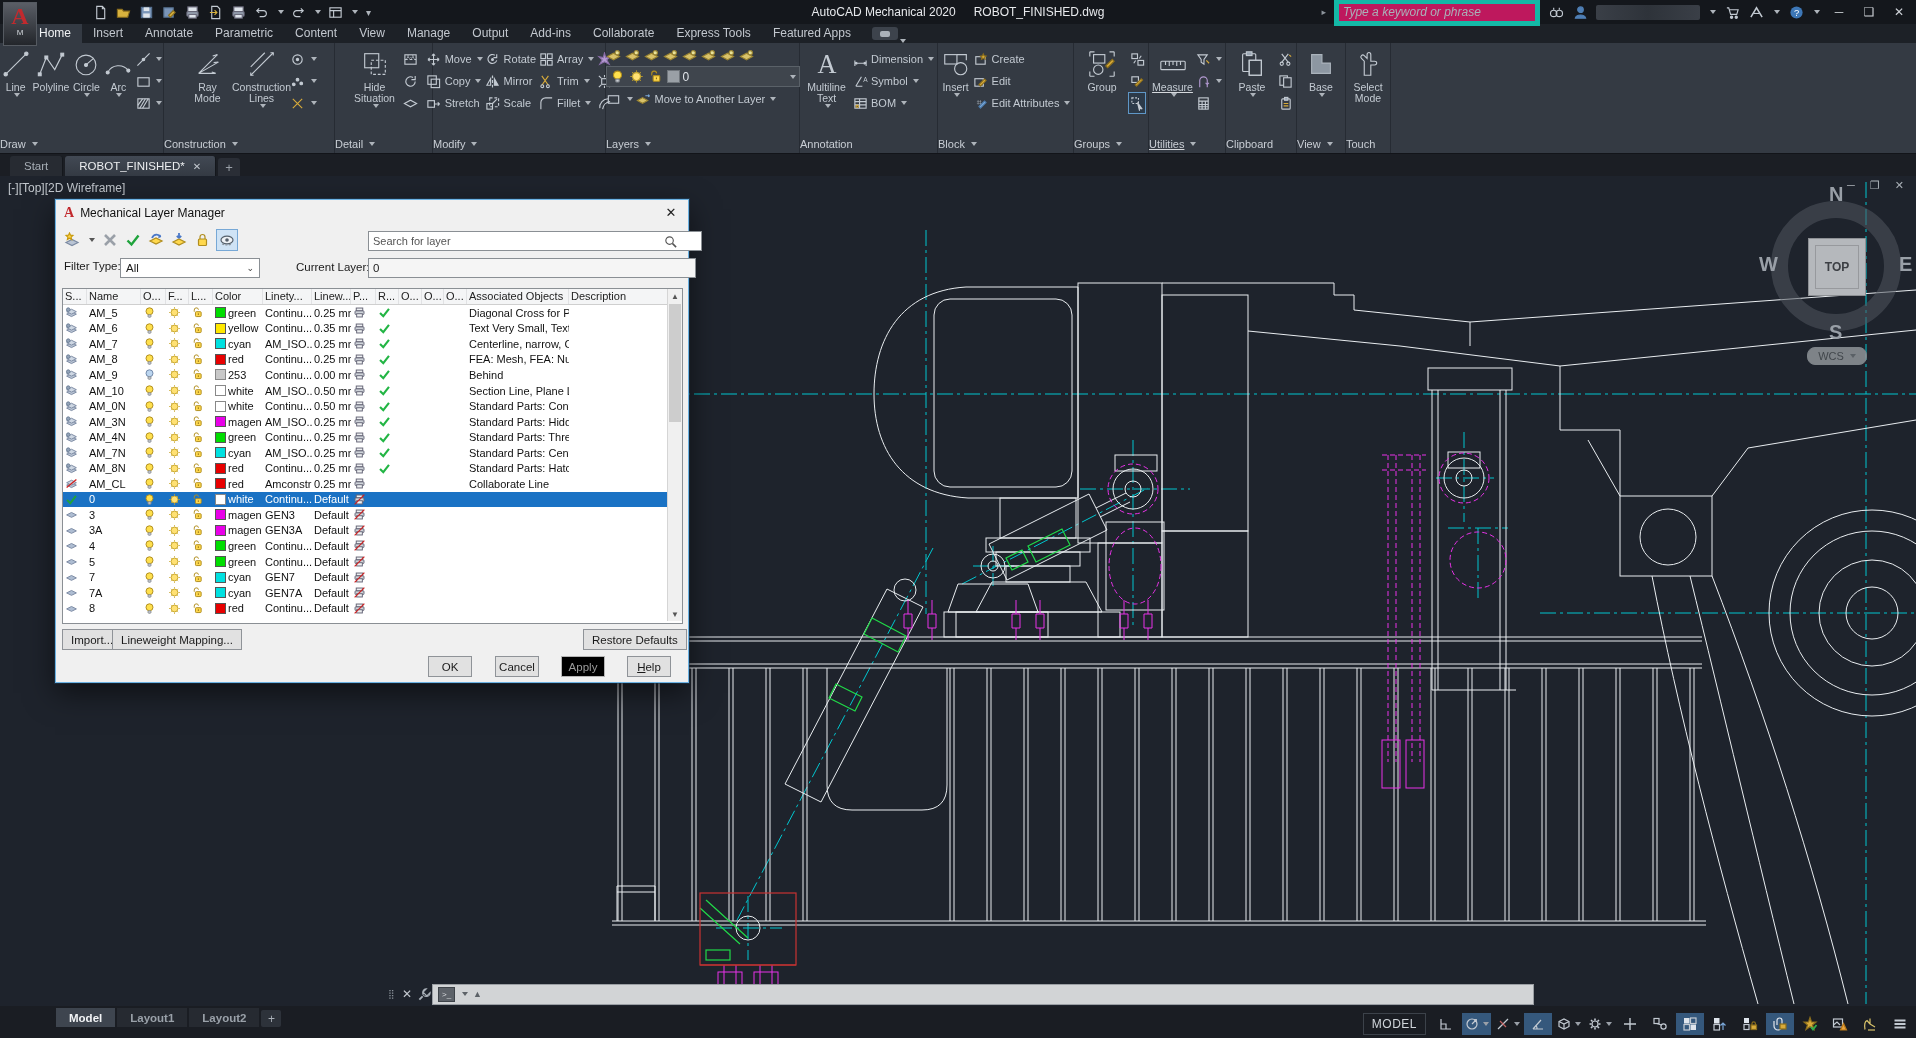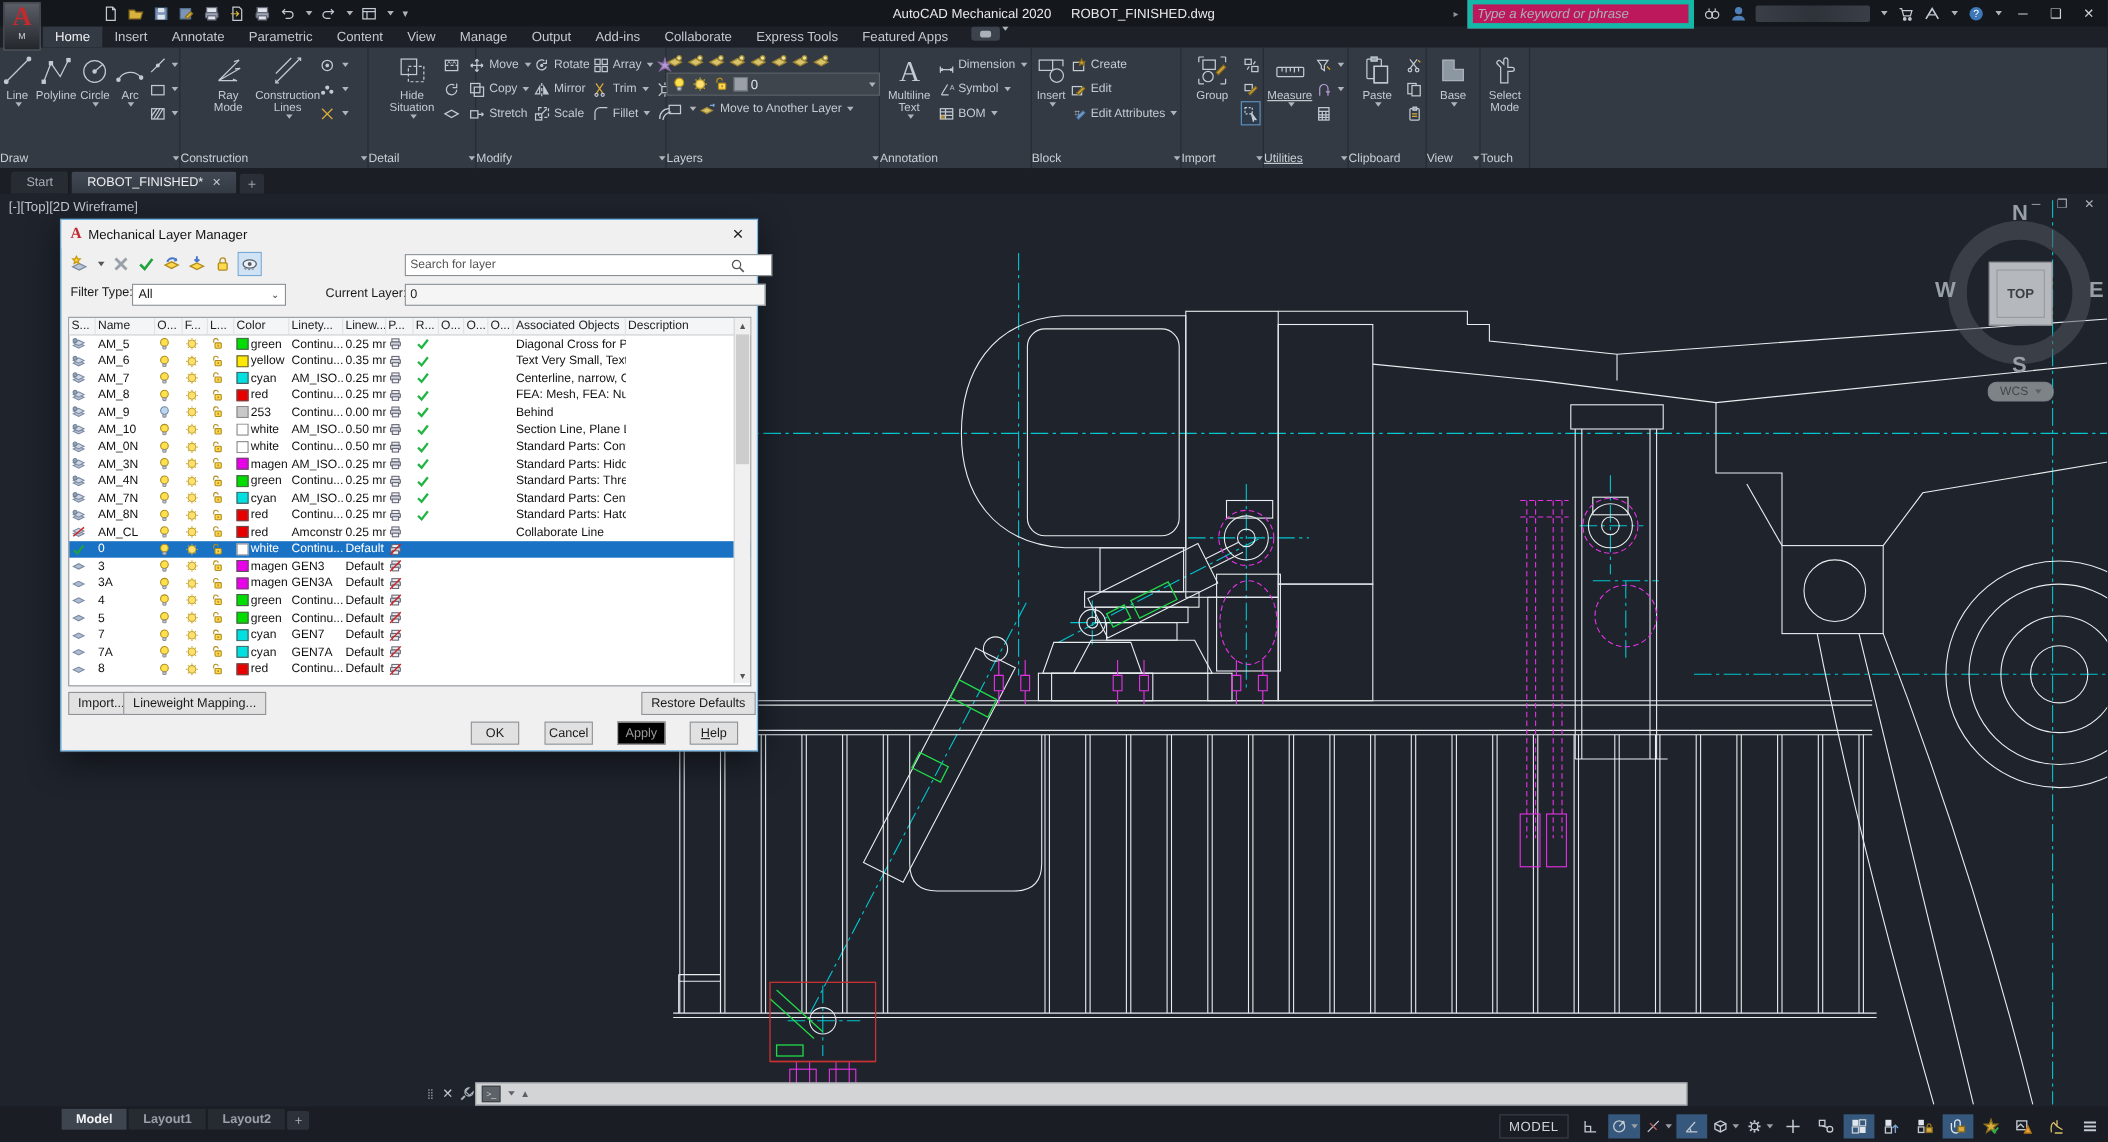--- a/index.html
+++ b/index.html
@@ -15,28 +15,28 @@
   .qat .ic{width:17px;height:17px;display:inline-flex;align-items:center;justify-content:center;}
   .caret{display:inline-block;width:0;height:0;border-left:3.5px solid transparent;border-right:3.5px solid transparent;border-top:4px solid #aeb4bb;margin-left:2px;}
   #tb-title{position:absolute;left:0;right:0;top:0;height:24px;display:flex;align-items:center;justify-content:center;gap:18px;pointer-events:none;}
   #tb-title span{color:#e7e9ec;font-size:12px;}
   #tb-right{position:absolute;right:0;top:0;height:24px;display:flex;align-items:center;gap:8px;padding-right:6px;}
   #ic-search{width:188px;height:17px;background:#be185d;border:5px solid #14b8a6;color:#c9ced5;font-style:italic;font-size:12px;padding:0 4px;}
   #ic-search::placeholder{color:#aab1b9;font-style:italic;}
   #user-blur{width:104px;height:15px;border-radius:2px;background:linear-gradient(90deg,#3a3f47,#2e333a,#3a3f47);}
   .winbtn{width:22px;height:18px;display:inline-flex;align-items:center;justify-content:center;color:#cfd3d8;font-size:12px;}
   
-  #ribbontabs{position:absolute;top:24px;left:0;right:0;height:19px;background:#1d2127;display:flex;padding-left:39px;z-index:39;}
+  #ribbontabs{position:absolute;top:24px;left:0;right:0;height:19px;background:#1d2127;display:flex;align-items:flex-end;padding-left:28px;z-index:39;}
   .rtab{padding:2px 11px 3px;color:#c3c8cf;font-size:12px;cursor:default;}
   .rtab.active{background:#343a43;color:#f0f2f4;}
   
   #ribbon{position:absolute;top:43px;left:0;right:0;height:110px;background:#343a43;display:flex;z-index:38;border-bottom:1px solid #121419;}
   .panel{height:110px;border-right:1px solid #262b33;display:flex;flex-direction:column;flex:0 0 auto;}
   .pbody{flex:1;display:flex;align-items:stretch;justify-content:center;gap:2px;padding:2px 3px 0;}
-  .plabel{height:18px;display:flex;align-items:center;justify-content:space-between;gap:4px;color:#c9ced5;font-size:11px;}
+  .plabel{height:18px;display:flex;align-items:center;justify-content:flex-start;gap:4px;color:#c9ced5;font-size:11px;}
   .bigbtn{width:52px;display:flex;flex-direction:column;align-items:center;justify-content:flex-start;padding-top:4px;color:#c3cad2;}
   .bigbtn .icL{width:30px;height:30px;}
   .bigbtn .icL svg{width:30px;height:30px;}
   .bigbtn .blab{font-size:10.5px;text-align:center;white-space:pre-line;line-height:11px;margin-top:3px;color:#c3cad2;}
   .scol{display:flex;flex-direction:column;justify-content:flex-start;gap:2px;padding-top:4px;}
   .srow{display:flex;align-items:center;gap:3px;height:20px;color:#c3cad2;font-size:11px;white-space:nowrap;}
   .ic{width:16px;height:16px;display:inline-flex;align-items:center;justify-content:center;flex:0 0 auto;}
   .ic svg{width:15px;height:15px;}
   .boxed{outline:1px solid #5f97c7;background:#2c3a49;}
   
@@ -788,21 +788,21 @@
             <span class="ic">
               <svg viewBox="0 0 16 16" fill="none" stroke="#c3cad2" stroke-width="1.2">
                 <rect x="2" y="2" width="7" height="6" stroke-dasharray="2 1.5"></rect>
                 <path d="M8 7 L13 14 L10.8 12.8 L10 15 Z" fill="#c3cad2"></path>
               </svg>
             </span>
           </div>
         </div>
       </div>
       <div class="plabel">
-        <span>Import</span>
+        <span>Groups</span>
         <span class="caret"></span>
       </div>
     </div>
     <div class="panel" style="width: 76px; text-decoration: underline;">
       <div class="pbody">
         <div class="bigbtn">
           <span class="icL"><svg viewBox="0 0 32 32" fill="none" stroke="#c3cad2" stroke-width="1.2">
               <rect x="3" y="13" width="26" height="9" rx="1"></rect>
               <path d="M8 13 v4 M12 13 v5 M16 13 v4 M20 13 v5 M24 13 v4"></path>
             </svg></span>

